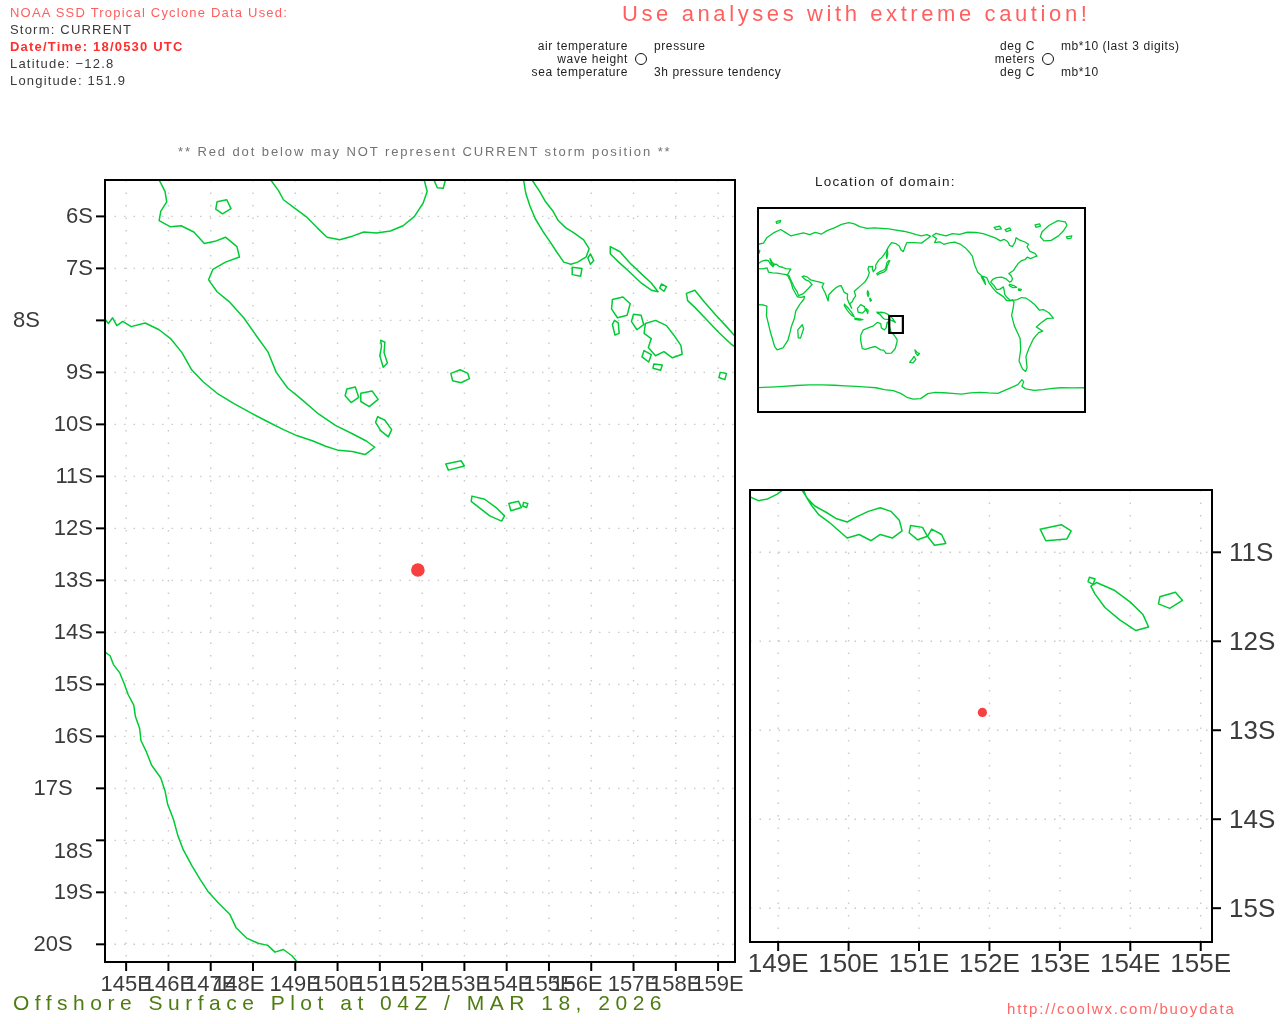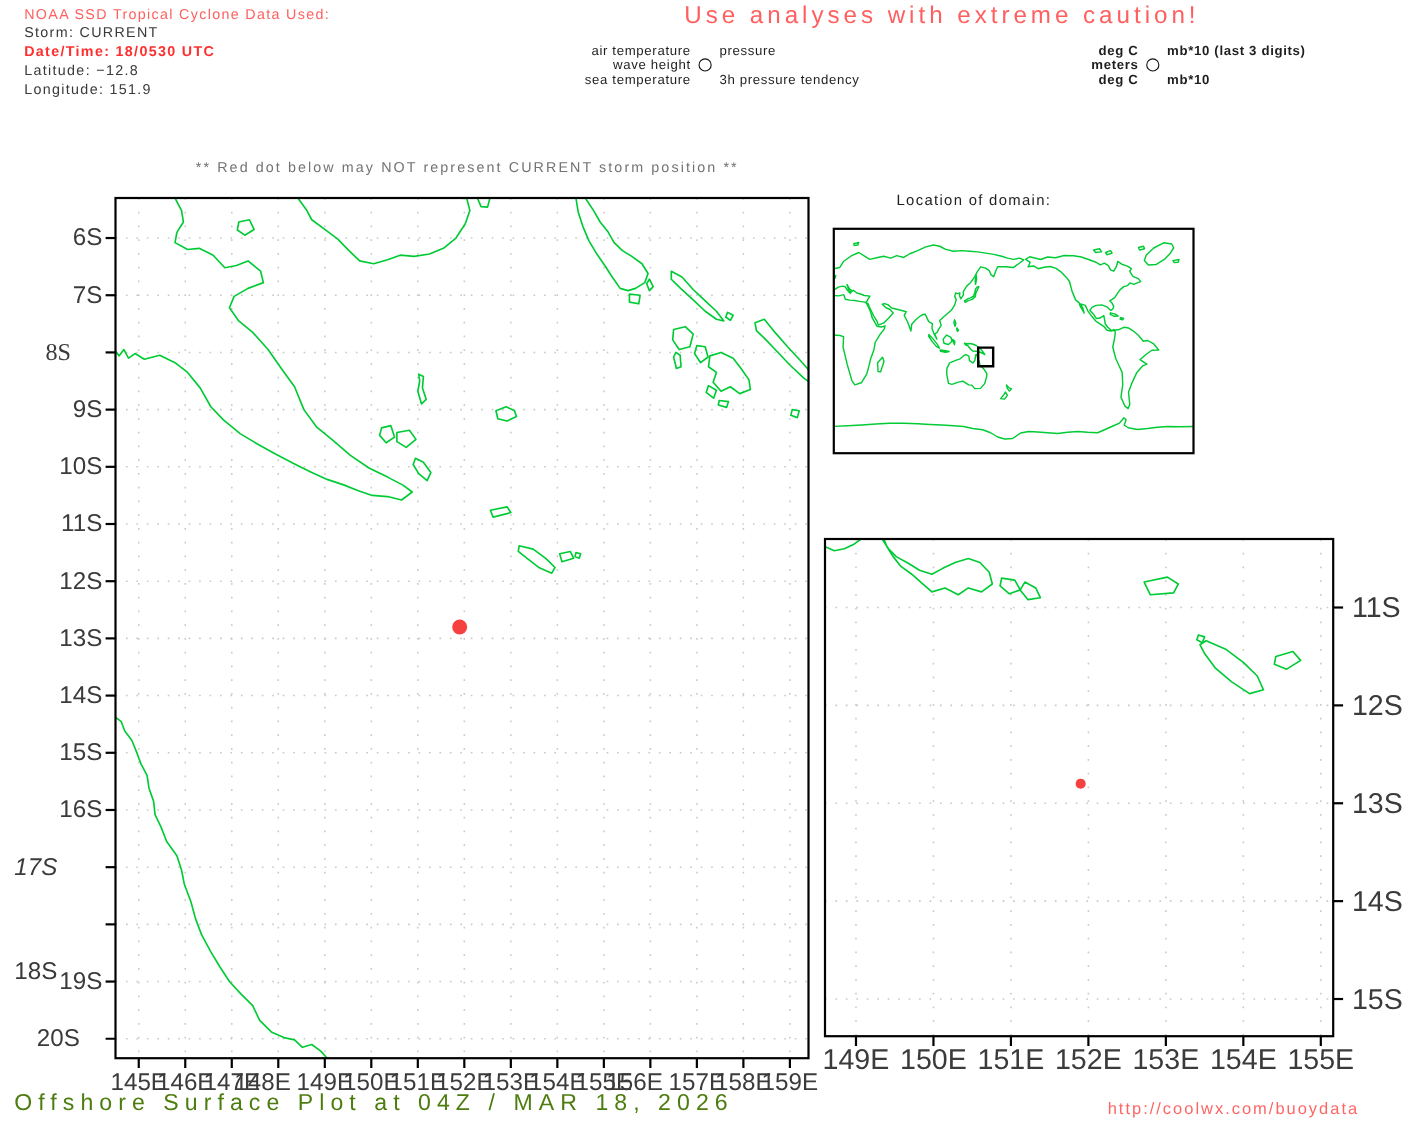--- a/index.html
+++ b/index.html
@@ -4,21 +4,21 @@
 <style>
   * { margin:0; padding:0; box-sizing:border-box; }
   html,body { background:#ffffff; }
   body {
     width:1280px; height:1024px; position:relative; overflow:hidden;
     font-family:"Liberation Sans", sans-serif;
   }
   .abs { position:absolute; }
 
   
-  .hdr { left:10px; top:4px;margin-left:12px; }
+  .hdr { left:10px; top:4px; }
   .hdr-line { font-size:13px; letter-spacing:1.2px; line-height:17px; color:#3a3a3a; white-space:nowrap; }
   .hdr-salmon { color:#ff5f5f; }
   .hdr-boldred { color:#ff2f2f; font-weight:bold; }
 
   .caution { left:622px; top:1px; font-size:22px; letter-spacing:3.6px; color:#ff5f5f; white-space:nowrap; }
 
   .legend { display:flex; align-items:center; gap:7px; }
   .lg-col { font-size:12px; line-height:12.8px; color:#1e1e1e; letter-spacing:0.6px; white-space:nowrap; }
   .lg-col div { height:12.8px; }
   .lg-r { width:130px; text-align:right; }
@@ -63,21 +63,21 @@
     <div>sea temperature</div>
   </div>
   <div class="lg-circle"></div>
   <div class="lg-col">
     <div>pressure</div>
     <div></div>
     <div>3h pressure tendency</div>
   </div>
 </div>
 
-<div class="abs legend" style="left:905px; top:40px;font-weight:bold;">
+<div class="abs legend" style="left:905px; top:40px;">
   <div class="lg-col lg-r">
     <div>deg C</div>
     <div>meters</div>
     <div>deg C</div>
   </div>
   <div class="lg-circle"></div>
   <div class="lg-col">
     <div>mb*10 (last 3 digits)</div>
     <div></div>
     <div>mb*10</div>
@@ -237,31 +237,31 @@
 <div class="axis-lab" style="left: 382.114px; top: 971px; width: 80px; text-align: center;">152E</div>
 <div class="axis-lab" style="left: 424.396px; top: 971px; width: 80px; text-align: center;">153E</div>
 <div class="axis-lab" style="left: 466.678px; top: 971px; width: 80px; text-align: center;">154E</div>
 <div class="axis-lab" style="left: 508.96px; top: 971px; width: 80px; text-align: center;">155E</div>
 <div class="axis-lab" style="left: 551.242px; top: 971px; width: 80px; text-align: left;">156E</div>
 <div class="axis-lab" style="left: 593.523px; top: 971px; width: 80px; text-align: center;">157E</div>
 <div class="axis-lab" style="left: 635.805px; top: 971px; width: 80px; text-align: center;">158E</div>
 <div class="axis-lab" style="left: 678.087px; top: 971px; width: 80px; text-align: center;">159E</div>
 <div class="axis-lab" style="left: 13px; top: 203.396px; width: 80px; text-align: right;">6S</div>
 <div class="axis-lab" style="left: 13px; top: 255.391px; width: 80px; text-align: right;">7S</div>
-<div class="axis-lab" style="left: 13px; top: 307.386px; width: 80px; text-align: center; font-family: Liberation Serif, serif;">8S</div>
+<div class="axis-lab" style="left: 13px; top: 307.386px; width: 80px; text-align: left;">8S</div>
 <div class="axis-lab" style="left: 13px; top: 359.38px; width: 80px; text-align: right;">9S</div>
 <div class="axis-lab" style="left: 13px; top: 411.375px; width: 80px; text-align: right;">10S</div>
 <div class="axis-lab" style="left: 13px; top: 463.37px; width: 80px; text-align: right;">11S</div>
 <div class="axis-lab" style="left: 13px; top: 515.364px; width: 80px; text-align: right;">12S</div>
 <div class="axis-lab" style="left: 13px; top: 567.359px; width: 80px; text-align: right;">13S</div>
 <div class="axis-lab" style="left: 13px; top: 619.354px; width: 80px; text-align: right;">14S</div>
 <div class="axis-lab" style="left: 13px; top: 671.348px; width: 80px; text-align: right;">15S</div>
 <div class="axis-lab" style="left: 13px; top: 723.343px; width: 80px; text-align: right;">16S</div>
-<div class="axis-lab" style="left: 13px; top: 775.338px; width: 80px; text-align: left; font-style: italic;">17S</div>
-<div class="axis-lab" style="left: 13px; top: 870px; width: 80px; text-align: left;">18S</div>
+<div class="axis-lab" style="left: 13px; top: 775.338px; width: 80px; text-align: center;">17S</div>
+<div class="axis-lab" style="left: 13px; top: 838px; width: 80px; text-align: right;">18S</div>
 <div class="axis-lab" style="left: 13px; top: 879.327px; width: 80px; text-align: right;">19S</div>
 <div class="axis-lab" style="left: 13px; top: 931.322px; width: 80px; text-align: center;">20S</div>
 <div class="axis-lab inset" style="left: 733.171px; top: 948px; width: 90px; text-align: center;">149E</div>
 <div class="axis-lab inset" style="left: 803.598px; top: 948px; width: 90px; text-align: center;">150E</div>
 <div class="axis-lab inset" style="left: 874.024px; top: 948px; width: 90px; text-align: center;">151E</div>
 <div class="axis-lab inset" style="left: 944.451px; top: 948px; width: 90px; text-align: center;">152E</div>
 <div class="axis-lab inset" style="left: 1014.88px; top: 948px; width: 90px; text-align: center;">153E</div>
 <div class="axis-lab inset" style="left: 1085.3px; top: 948px; width: 90px; text-align: center;">154E</div>
 <div class="axis-lab inset" style="left: 1155.73px; top: 948px; width: 90px; text-align: center;">155E</div>
 <div class="axis-lab inset" style="left: 1229px; top: 537.283px;">11S</div>

